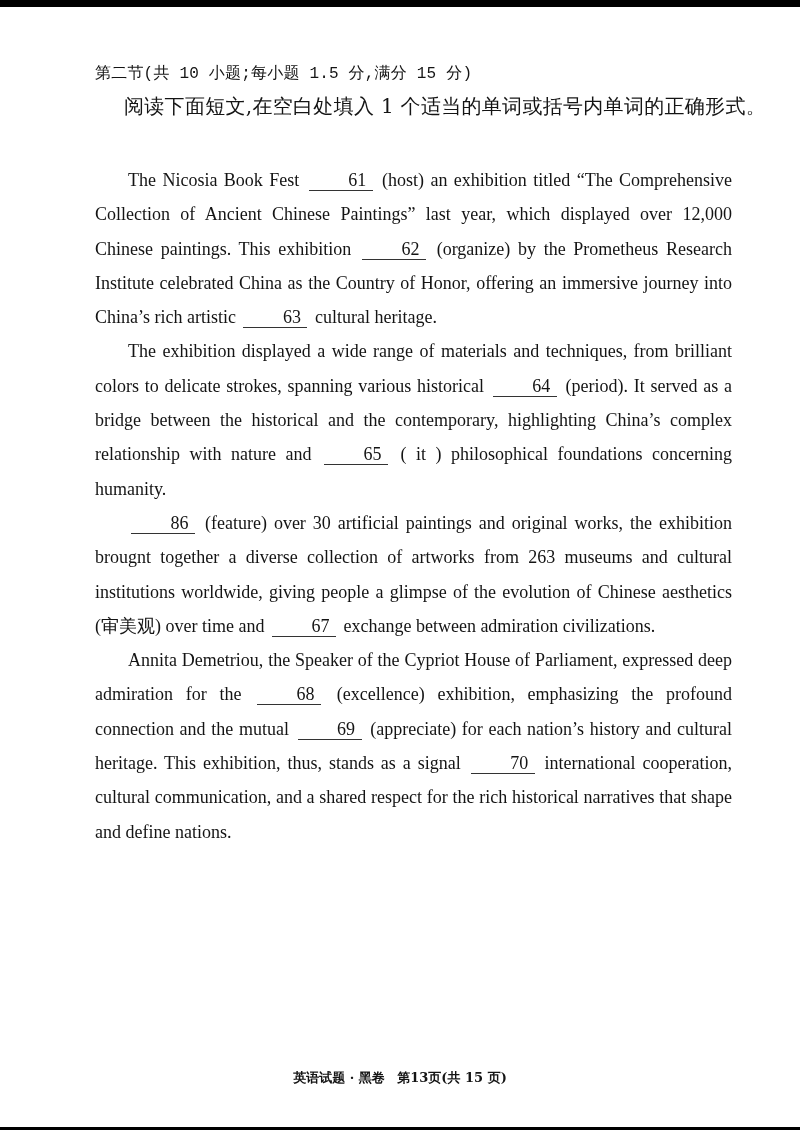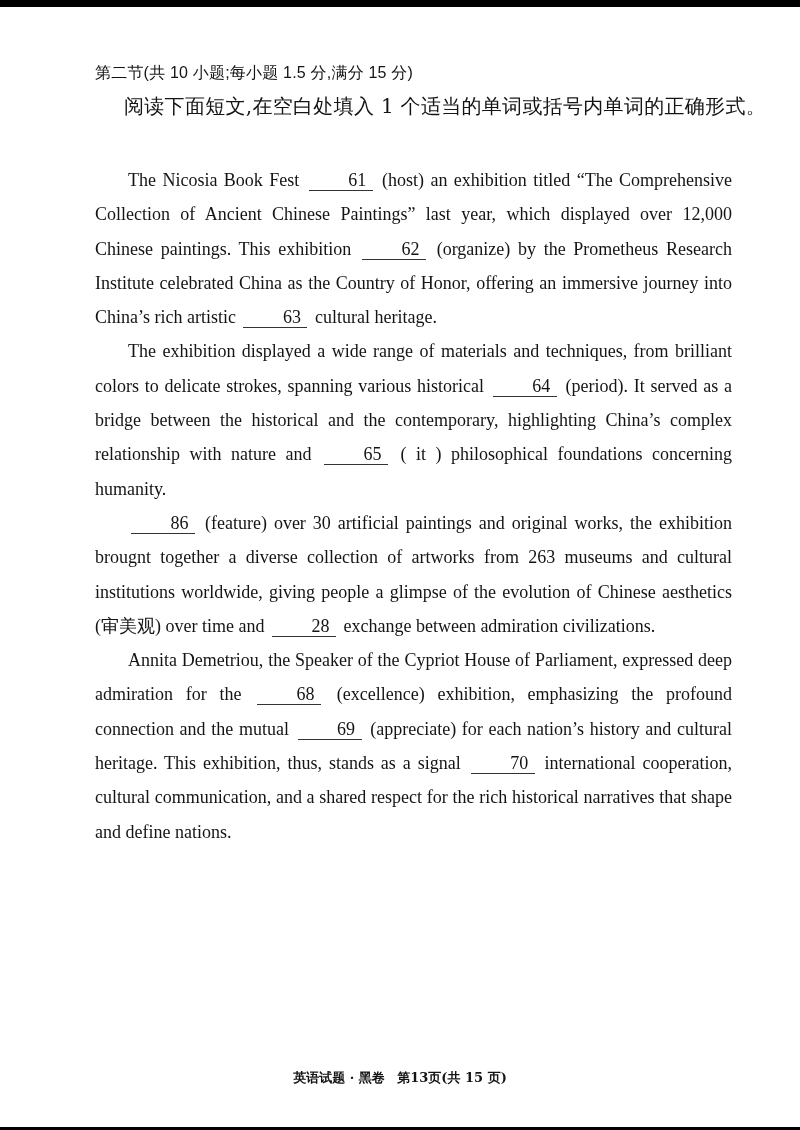--- a/index.html
+++ b/index.html
@@ -5,21 +5,21 @@
   html, body { margin: 0; padding: 0; }
   body {
     width: 800px; height: 1130px; background: #ffffff; position: relative;
     overflow: hidden; color: #141414;
     font-family: "Liberation Serif", "DejaVu Serif", serif;
   }
   .top-bar { position: absolute; left: 0; top: 0; width: 800px; height: 7px; background: #000; }
   .bottom-bar { position: absolute; left: 0; bottom: 0; width: 800px; height: 3px; background: #000; }
   .section-title {
     position: absolute; left: 95px; top: 63px; font-size: 17px; letter-spacing: 0.2px;
-    font-family: Liberation Sans, sans-serif; font-size: 16px;
+    font-family: Liberation Mono, monospace; font-size: 16px;
   }
   .instruction {
     position: absolute; left: 124px; top: 93px; font-size: 20px;
     font-family: "DejaVu Serif", serif; letter-spacing: 0.3px;
   }
   .passage {
     position: absolute; left: 95px; top: 163px; width: 637px;
     font-size: 18px; line-height: 34.3px; text-align: justify;
   }
   .passage p { margin: 0; text-indent: 33px; }
@@ -37,21 +37,21 @@
 <body>
 
 <div class="top-bar"></div>
 
 <div class="section-title">第二节(共 10 小题;每小题 1.5 分,满分 15 分)</div>
 <div class="instruction">阅读下面短文,在空白处填入 1 个适当的单词或括号内单词的正确形式。</div>
 
 <div class="passage" id="passage">
     <p><span>The Nicosia Book Fest </span><span class="blank">61</span><span> (host) an exhibition titled “The Comprehensive Collection of Ancient Chinese Paintings” last year, which displayed over 12,000 Chinese paintings. This exhibition </span><span class="blank">62</span><span> (organize) by the Prometheus Research Institute celebrated China as the Country of Honor, offering an immersive journey into China’s rich artistic </span><span class="blank">63</span><span> cultural heritage.</span></p>
     <p><span>The exhibition displayed a wide range of materials and techniques, from brilliant colors to delicate strokes, spanning various historical </span><span class="blank">64</span><span> (period). It served as a bridge between the historical and the contemporary, highlighting China’s complex relationship with nature and </span><span class="blank">65</span><span> ( it ) philosophical foundations concerning humanity.</span></p>
-    <p><span class="blank">86</span><span> (feature) over 30 artificial paintings and original works, the exhibition brougnt together a diverse collection of artworks from 263 museums and cultural institutions worldwide, giving people a glimpse of the evolution of Chinese aesthetics (审美观) over time and </span><span class="blank">28</span><span> exchange between admiration civilizations.</span></p>
+    <p><span class="blank">86</span><span> (feature) over 30 artificial paintings and original works, the exhibition brougnt together a diverse collection of artworks from 263 museums and cultural institutions worldwide, giving people a glimpse of the evolution of Chinese aesthetics (审美观) over time and </span><span class="blank">67</span><span> exchange between admiration civilizations.</span></p>
     <p><span>Annita Demetriou, the Speaker of the Cypriot House of Parliament, expressed deep admiration for the </span><span class="blank">68</span><span> (excellence) exhibition, emphasizing the profound connection and the mutual </span><span class="blank">69</span><span> (appreciate) for each nation’s history and cultural heritage. This exhibition, thus, stands as a signal </span><span class="blank">70</span><span> international cooperation, cultural communication, and a shared respect for the rich historical narratives that shape and define nations.</span></p>
   </div>
 
 <div class="footer">
   <span>英语试题 · 黑卷</span>
   <span>第13页(共 15 页)</span>
 </div>
 
 <div class="bottom-bar"></div>
 

